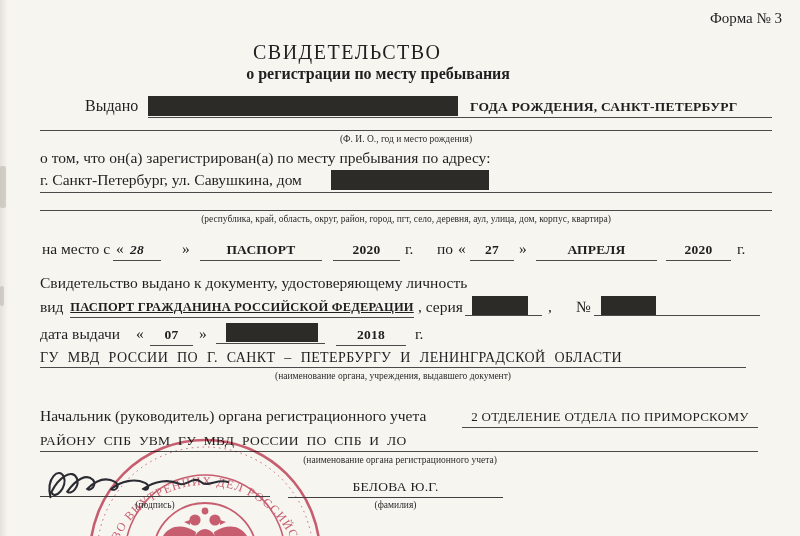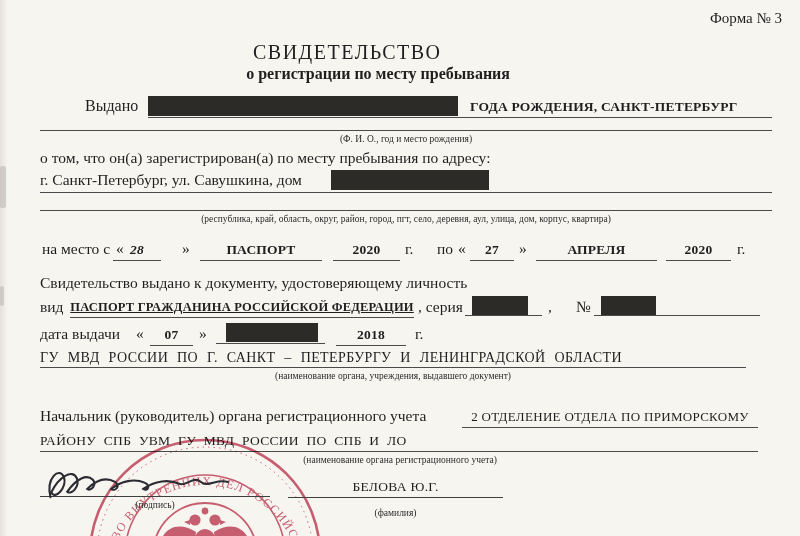--- a/index.html
+++ b/index.html
@@ -136,15 +136,15 @@
     </g>
   </svg>
 
   <div class="abs line" style="left:40px;top:496px;width:230px;border-color:#3f3f3f;"></div>
   <svg class="abs" style="left:42px;top:456px;width:200px;height:52px;transform:rotate(-2deg);" viewBox="0 0 200 52">
     <path d="M8,38 C4,18 18,8 22,18 C26,28 12,42 9,33 C17,18 31,10 35,20 C38,28 29,37 25,33 C35,20 45,16 51,22 C55,27 49,34 45,31 C55,22 65,20 73,25 C79,29 73,35 69,32 C79,24 93,22 103,27 C109,30 105,36 101,33 C113,25 127,24 137,29 C143,33 151,21 159,28 C165,34 175,25 186,29" fill="none" stroke="#2b2b33" stroke-width="2.1" stroke-linecap="round"></path>
   </svg>
   <div class="abs cap" style="left:40px;top:500px;width:230px;">(подпись)</div>
 
   <div class="abs seg fillreg" style="left:288px;top:477px;width:215px;border-color:#3f3f3f;">БЕЛОВА Ю.Г.</div>
-  <div class="abs cap" style="left:288px;top:500px;width:215px;margin-top:8px;">(фамилия)</div>
+  <div class="abs cap" style="left:288px;top:500px;width:215px;">(фамилия)</div>
 
 </div>
 
 </body></html>

